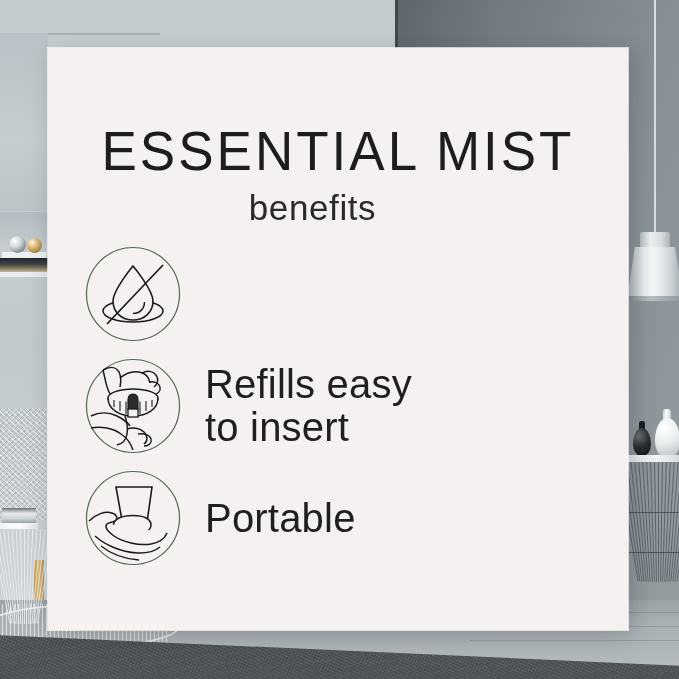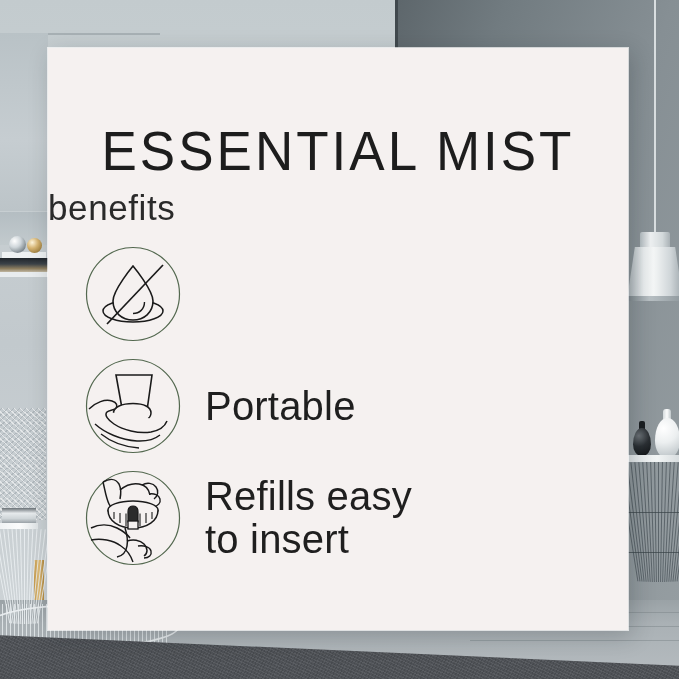--- a/index.html
+++ b/index.html
@@ -287,20 +287,21 @@
     font-weight: 300;
     letter-spacing: 3.0px;
     color: #1d1d1d;
     white-space: nowrap;
     transform: scaleY(1.06);
   }
   .subtitle {
     position: absolute;
     left: 0; top: 140px;
     width: 529px;
+    text-align: center;
     font-size: 35px;
     font-weight: 300;
     letter-spacing: 0.6px;
     color: #2a2a2a;
   }
 
   .benefits {
     position: absolute;
     left: 0; top: 190px;
     width: 580px;
@@ -478,62 +479,62 @@
             <path d="M61.5 58 C61.5 65 56.5 69.5 50 69.5" fill="none" stroke="#1a1a1a" stroke-width="1.4"></path>
             <line x1="24" y1="80" x2="80" y2="21" stroke="#1a1a1a" stroke-width="1.7"></line>
           </svg>
         </div>
       </div>
 
       <div class="benefit-row">
         <div class="benefit-icon">
           <svg viewBox="0 0 100 100" xmlns="http://www.w3.org/2000/svg">
             <circle cx="50" cy="50" r="46.5" fill="none" stroke="#53684f" stroke-width="1.2"></circle>
+
+            <path d="M20 14 C22 22 23 30 26 36 C29 42 34 45 40 46" fill="none" stroke="#1a1a1a" stroke-width="1.5"></path>
+            <path d="M20 14 C27 10 33 11 36 16 C38 20 38 26 37 31" fill="none" stroke="#1a1a1a" stroke-width="1.5"></path>
+            <path d="M37 22 C43 17 50 15 56 16 C62 17 66 21 67 27" fill="none" stroke="#1a1a1a" stroke-width="1.5"></path>
+            <path d="M59 17 C64 14 70 15 73 19 C76 23 75 28 71 31" fill="none" stroke="#1a1a1a" stroke-width="1.4"></path>
+            <path d="M66 26 C71 25 76 27 77 31 C78 35 75 38 70 39" fill="none" stroke="#1a1a1a" stroke-width="1.4"></path>
+
+            <ellipse cx="50" cy="42" rx="25" ry="9" fill="#f5f1f0" stroke="#1a1a1a" stroke-width="1.5"></ellipse>
+            <path d="M25 42 C25 53 36 60 50 60 C64 60 75 53 75 42" fill="#f5f1f0" stroke="#1a1a1a" stroke-width="1.5"></path>
+            <line x1="31" y1="44" x2="31" y2="51" stroke="#1a1a1a" stroke-width="1.1"></line>
+            <line x1="37" y1="45" x2="37" y2="55" stroke="#1a1a1a" stroke-width="1.1"></line>
+            <line x1="43" y1="45.5" x2="43" y2="58" stroke="#1a1a1a" stroke-width="1.1"></line>
+            <line x1="50" y1="46" x2="50" y2="59" stroke="#1a1a1a" stroke-width="1.1"></line>
+            <line x1="57" y1="45.5" x2="57" y2="58" stroke="#1a1a1a" stroke-width="1.1"></line>
+            <line x1="63" y1="45" x2="63" y2="55" stroke="#1a1a1a" stroke-width="1.1"></line>
+            <line x1="69" y1="44" x2="69" y2="51" stroke="#1a1a1a" stroke-width="1.1"></line>
+
+            <path d="M45 44 C45 40 47 38 50 38 C53 38 55 40 55 44 L55 54 L45 54 Z" fill="#2b2b2b" stroke="#1a1a1a" stroke-width="1.2"></path>
+            <rect x="45" y="53" width="10" height="8" fill="#f5f1f0" stroke="#1a1a1a" stroke-width="1.3"></rect>
+
+            <path d="M8 60 C16 56 26 56 34 60 C40 63 44 66 47 70" fill="none" stroke="#1a1a1a" stroke-width="1.5"></path>
+            <path d="M42 60 C44 66 45 72 44 78 C43 84 39 88 34 89" fill="none" stroke="#1a1a1a" stroke-width="1.5"></path>
+            <path d="M44 73 C50 71 57 72 61 76 C65 80 65 85 61 88" fill="none" stroke="#1a1a1a" stroke-width="1.5"></path>
+            <path d="M55 78 C61 77 67 79 68 83 C69 87 66 90 61 90" fill="none" stroke="#1a1a1a" stroke-width="1.4"></path>
+            <path d="M8 72 C18 70 30 72 38 78 C44 82 48 88 50 94" fill="none" stroke="#1a1a1a" stroke-width="1.4"></path>
+          </svg>
+        </div>
+        <div class="benefit-text">Refills easy
+to insert</div>
+      </div>
+
+      <div class="benefit-row">
+        <div class="benefit-icon">
+          <svg viewBox="0 0 100 100" xmlns="http://www.w3.org/2000/svg">
+            <circle cx="50" cy="50" r="46.5" fill="none" stroke="#53684f" stroke-width="1.2"></circle>
             <path d="M33 19 L69 19 L63.5 58 L40 58 Z" fill="#f5f1f0" stroke="#1a1a1a" stroke-width="1.6"></path>
             <path d="M30.5 57 C30.5 51 39 47.5 50 47.5 C61 47.5 68 51 68 57 C68 63 60 67 50 67 C40 67 30.5 63 30.5 57 Z" fill="#f5f1f0" stroke="#1a1a1a" stroke-width="1.5"></path>
             <path d="M33 62 C36 67 42 70 50 70 C58 70 64 67.5 67 63" fill="none" stroke="#1a1a1a" stroke-width="1.4"></path>
             <path d="M6 53 C13 46 22 43 29 45 C34 46.5 35 50 32.5 52.5 C30.5 54.5 26 54 24 56 C21 59 25 64 31 68
                      C40 74 55 78 68 76 C76 74.5 82 70 84 65" fill="#f5f1f0" stroke="#1a1a1a" stroke-width="1.5"></path>
             <path d="M12 68 C22 77 38 84 54 85 C64 85.5 72 83 77 79" fill="none" stroke="#1a1a1a" stroke-width="1.4"></path>
             <path d="M18 78 C28 86 42 91 56 92" fill="none" stroke="#1a1a1a" stroke-width="1.3"></path>
           </svg>
         </div>
         <div class="benefit-text">Portable</div>
       </div>
 
-      <div class="benefit-row">
-        <div class="benefit-icon">
-          <svg viewBox="0 0 100 100" xmlns="http://www.w3.org/2000/svg">
-            <circle cx="50" cy="50" r="46.5" fill="none" stroke="#53684f" stroke-width="1.2"></circle>
-
-            <path d="M20 14 C22 22 23 30 26 36 C29 42 34 45 40 46" fill="none" stroke="#1a1a1a" stroke-width="1.5"></path>
-            <path d="M20 14 C27 10 33 11 36 16 C38 20 38 26 37 31" fill="none" stroke="#1a1a1a" stroke-width="1.5"></path>
-            <path d="M37 22 C43 17 50 15 56 16 C62 17 66 21 67 27" fill="none" stroke="#1a1a1a" stroke-width="1.5"></path>
-            <path d="M59 17 C64 14 70 15 73 19 C76 23 75 28 71 31" fill="none" stroke="#1a1a1a" stroke-width="1.4"></path>
-            <path d="M66 26 C71 25 76 27 77 31 C78 35 75 38 70 39" fill="none" stroke="#1a1a1a" stroke-width="1.4"></path>
-
-            <ellipse cx="50" cy="42" rx="25" ry="9" fill="#f5f1f0" stroke="#1a1a1a" stroke-width="1.5"></ellipse>
-            <path d="M25 42 C25 53 36 60 50 60 C64 60 75 53 75 42" fill="#f5f1f0" stroke="#1a1a1a" stroke-width="1.5"></path>
-            <line x1="31" y1="44" x2="31" y2="51" stroke="#1a1a1a" stroke-width="1.1"></line>
-            <line x1="37" y1="45" x2="37" y2="55" stroke="#1a1a1a" stroke-width="1.1"></line>
-            <line x1="43" y1="45.5" x2="43" y2="58" stroke="#1a1a1a" stroke-width="1.1"></line>
-            <line x1="50" y1="46" x2="50" y2="59" stroke="#1a1a1a" stroke-width="1.1"></line>
-            <line x1="57" y1="45.5" x2="57" y2="58" stroke="#1a1a1a" stroke-width="1.1"></line>
-            <line x1="63" y1="45" x2="63" y2="55" stroke="#1a1a1a" stroke-width="1.1"></line>
-            <line x1="69" y1="44" x2="69" y2="51" stroke="#1a1a1a" stroke-width="1.1"></line>
-
-            <path d="M45 44 C45 40 47 38 50 38 C53 38 55 40 55 44 L55 54 L45 54 Z" fill="#2b2b2b" stroke="#1a1a1a" stroke-width="1.2"></path>
-            <rect x="45" y="53" width="10" height="8" fill="#f5f1f0" stroke="#1a1a1a" stroke-width="1.3"></rect>
-
-            <path d="M8 60 C16 56 26 56 34 60 C40 63 44 66 47 70" fill="none" stroke="#1a1a1a" stroke-width="1.5"></path>
-            <path d="M42 60 C44 66 45 72 44 78 C43 84 39 88 34 89" fill="none" stroke="#1a1a1a" stroke-width="1.5"></path>
-            <path d="M44 73 C50 71 57 72 61 76 C65 80 65 85 61 88" fill="none" stroke="#1a1a1a" stroke-width="1.5"></path>
-            <path d="M55 78 C61 77 67 79 68 83 C69 87 66 90 61 90" fill="none" stroke="#1a1a1a" stroke-width="1.4"></path>
-            <path d="M8 72 C18 70 30 72 38 78 C44 82 48 88 50 94" fill="none" stroke="#1a1a1a" stroke-width="1.4"></path>
-          </svg>
-        </div>
-        <div class="benefit-text">Refills easy
-to insert</div>
-      </div>
-
     </div>
   </div>
 </div>
 
 </body></html>

